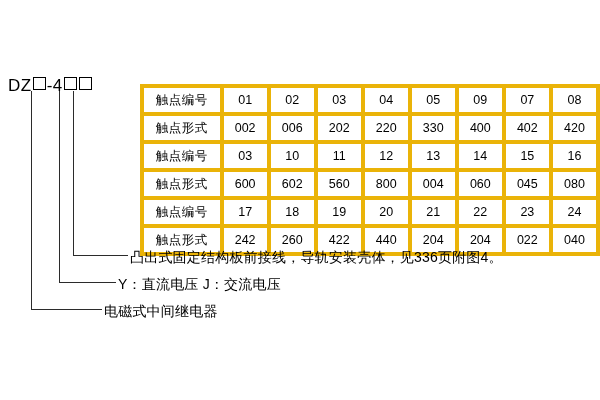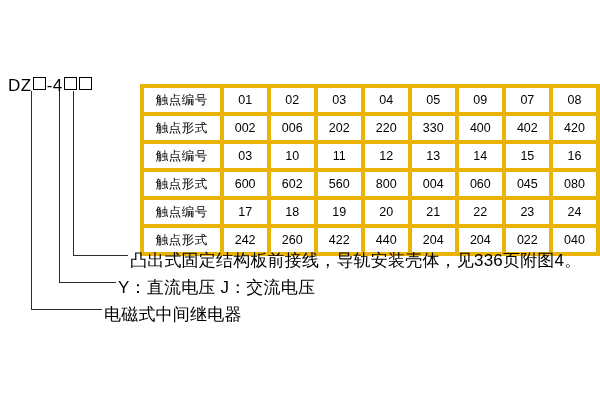--- a/index.html
+++ b/index.html
@@ -71,21 +71,21 @@
     font-size: 12.5px;
     letter-spacing: 0.5px;
   }
   .spec-table td.val-cell {
     width: 46px;
   }
 
   
   .note {
     position: absolute;
-    font-size: 17px;
+    font-size: 14px;
     color: #000;
     white-space: nowrap;
     letter-spacing: 0.2px;
   }
   .note-1 { left: 130px; top: 249px; }
   .note-2 { left: 118px; top: 276px; }
   .note-3 { left: 104px; top: 303px; }
 </style>
 </head>
 <body>

